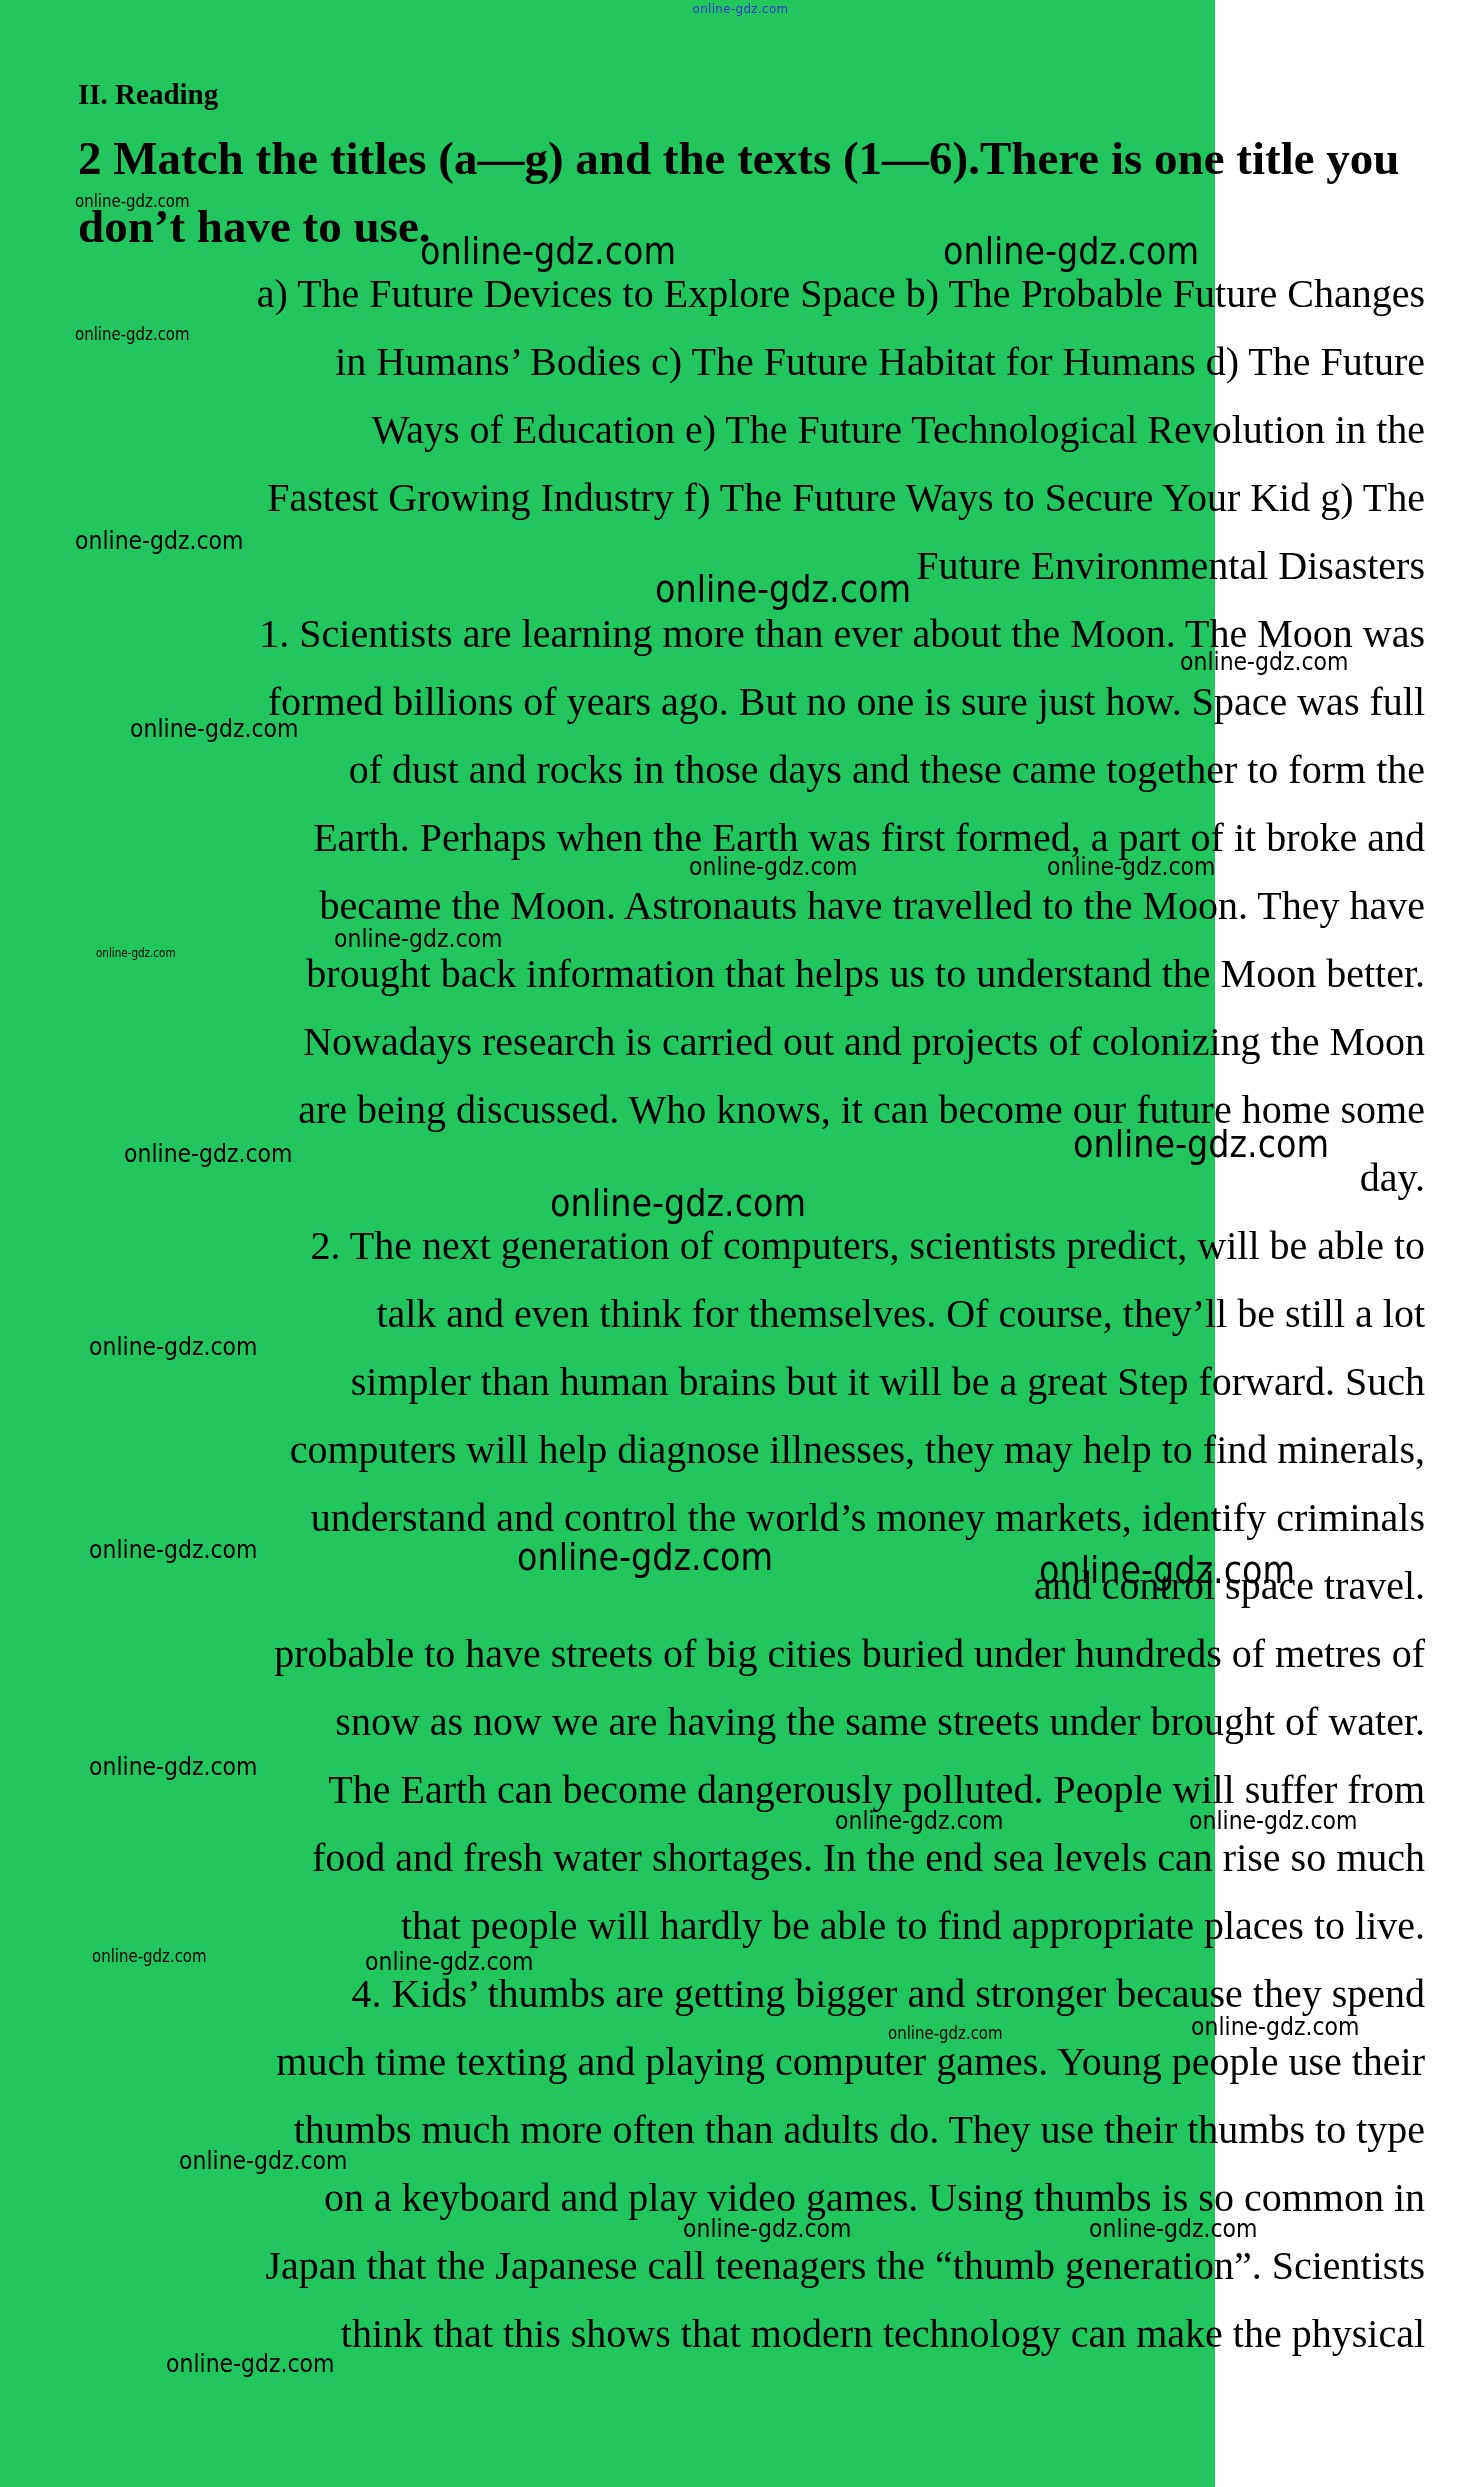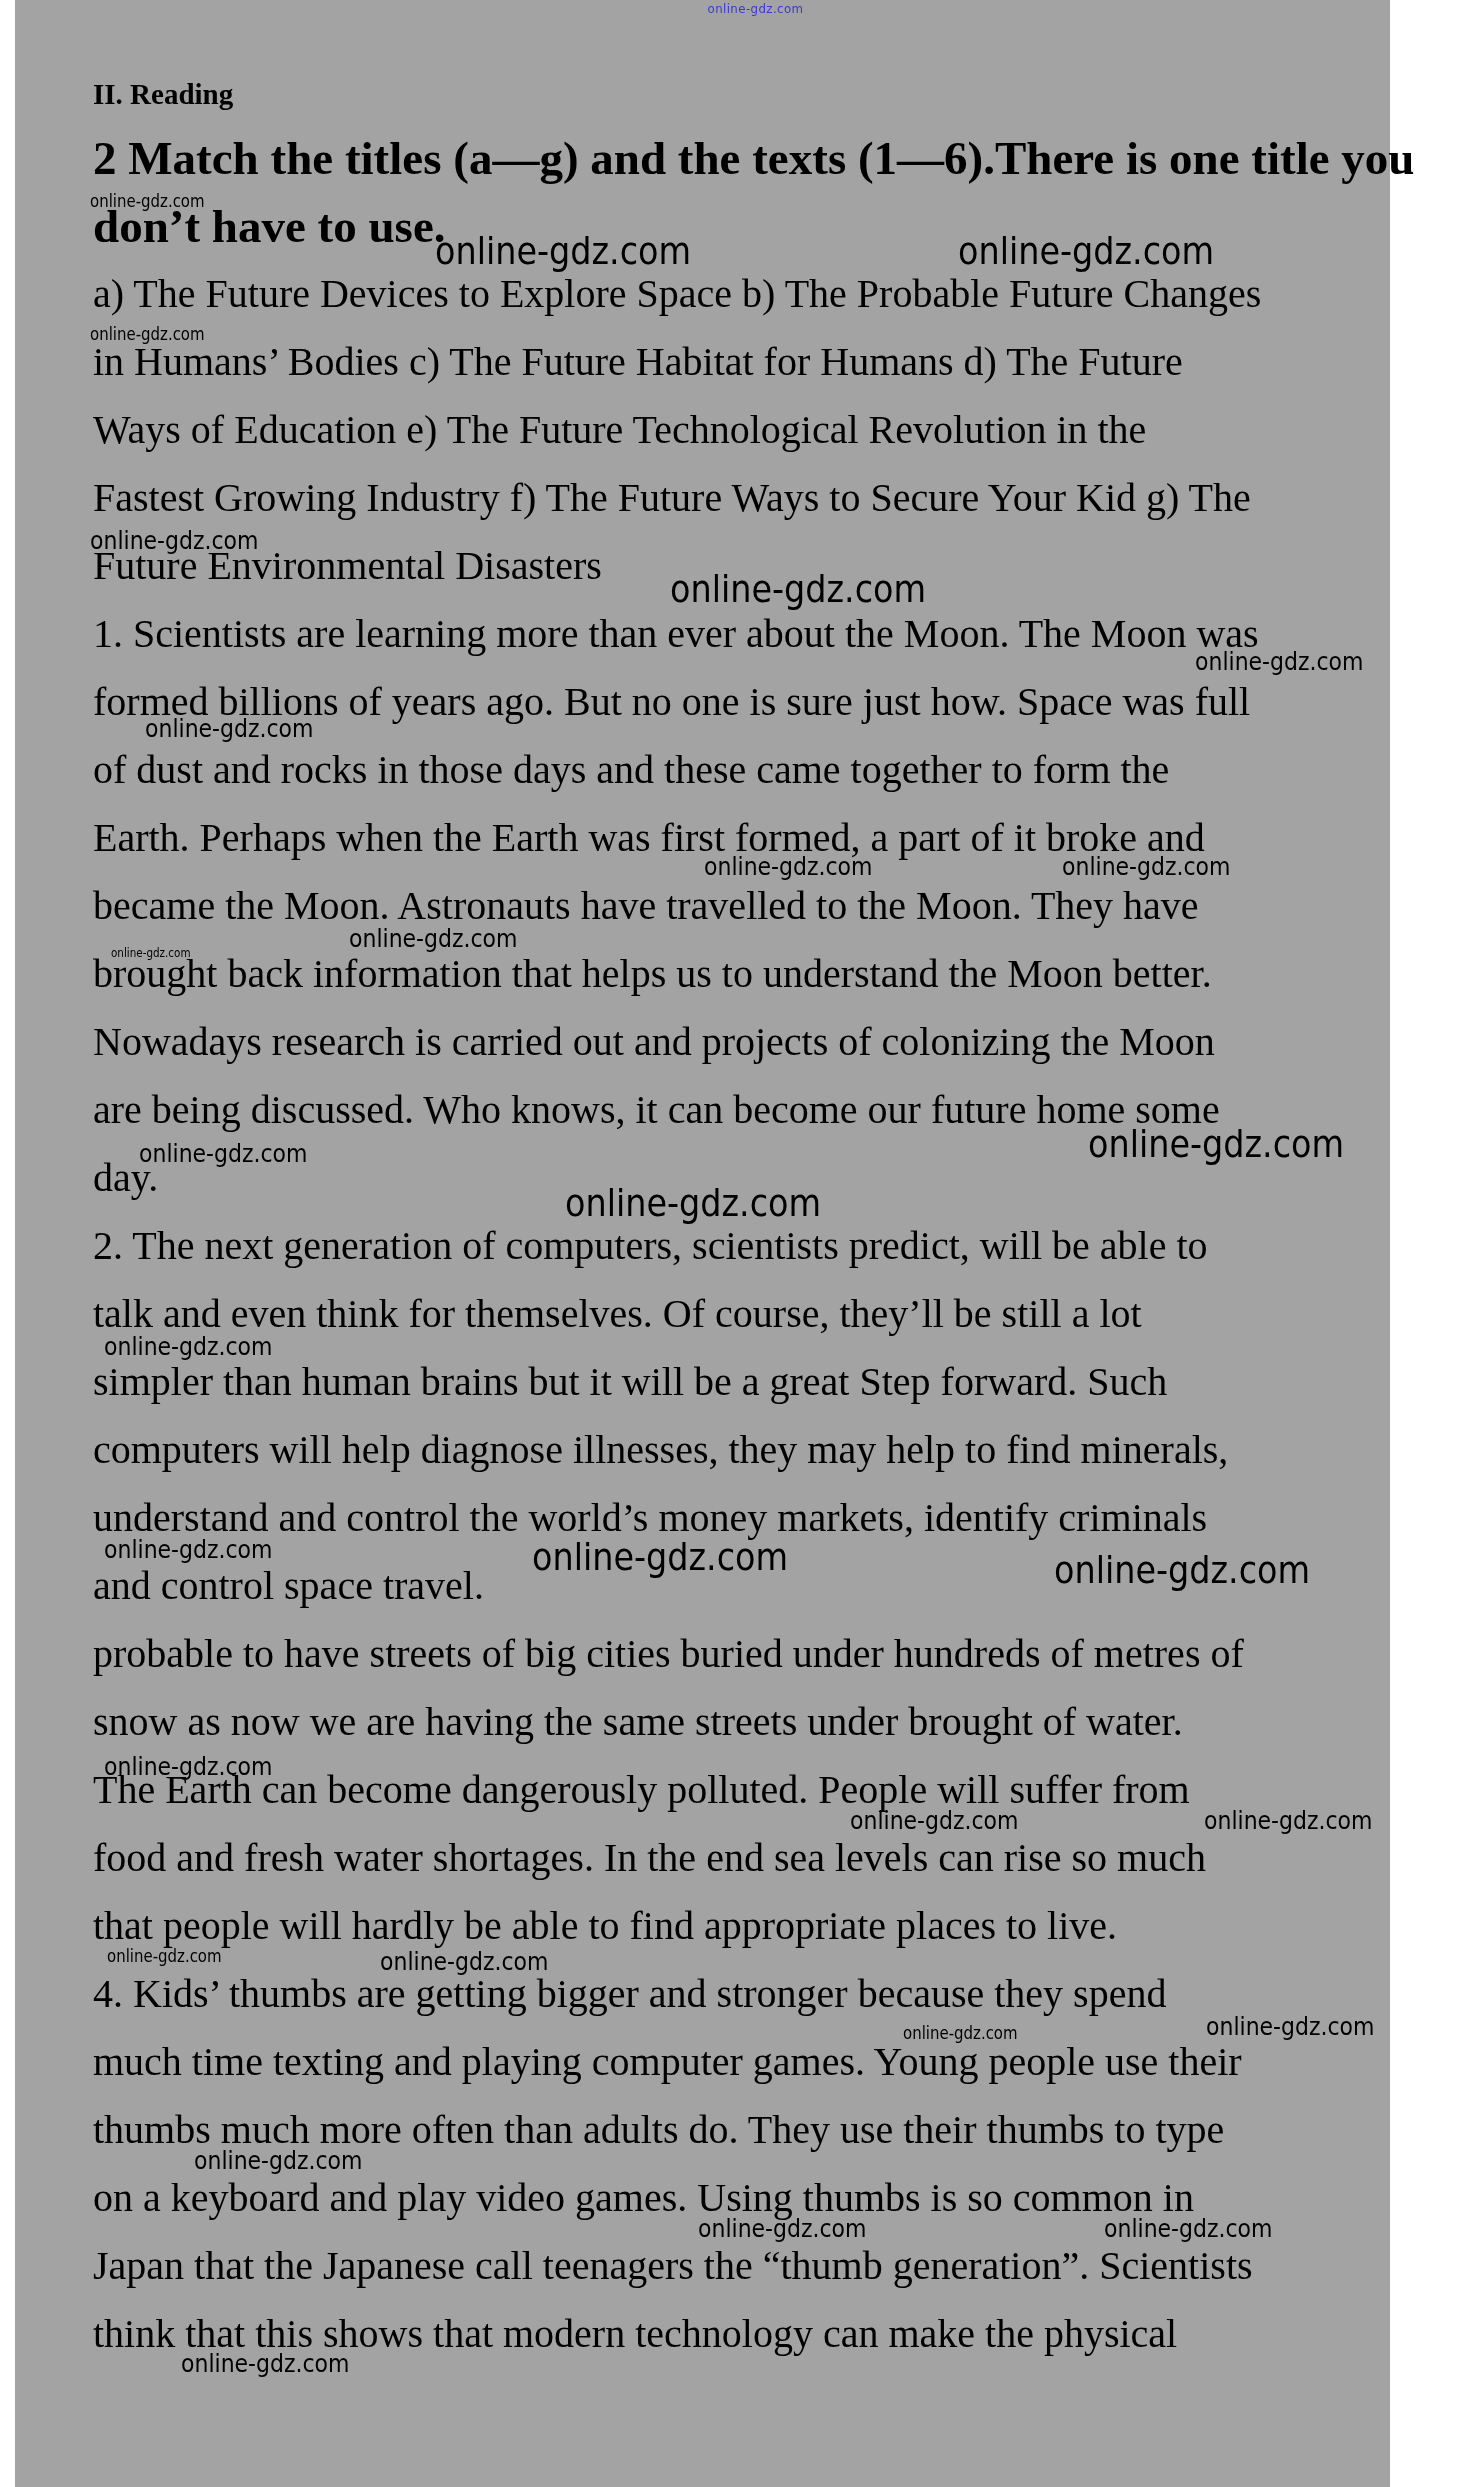--- a/index.html
+++ b/index.html
@@ -1,29 +1,29 @@
 <!DOCTYPE html>
 <html style="font-size:12.5px"><head>
 <meta charset="utf-8">
 <style>
   html, body { margin: 0; padding: 0; background: #ffffff; }
   body { width: 1481px; height: 2487px; position: relative; overflow: hidden; }
-  .page { position: absolute; left: 0; top: 0; width: 1375px; height: 2487px; background: #a3a3a3; margin-left: 15px; }
+  .page { position: absolute; left: 0; top: 0; width: 1215px; height: 2487px; background: #22c55e; }
   .top-mark {
     position: absolute; left: 0; width: 1481px; top: 1.6px; text-align: center;
     font-family: "DejaVu Sans", sans-serif; font-size: 11.8px; color: #3a3ad0;
     letter-spacing: 0.4px;
   }
   .content {
     position: absolute; left: 78px; top: 64px; width: 1347px;
     font-family: "Liberation Serif", "DejaVu Serif", serif; color: #000;
   }
   .h-section { font-weight: bold; font-size: 29px; line-height: 60px; margin: 0; }
   .h-task { font-weight: bold; font-size: 47px; line-height: 68px; margin: 0; }
-  .para { font-size: 40px; line-height: 68px; margin: 0; }
+  .para { font-size: 40px; line-height: 68px; margin: 0; text-align: right; }
   .line { display: block; white-space: nowrap; }
   .wm {
     position: absolute; font-family: "DejaVu Sans", sans-serif; color: #000;
     white-space: nowrap; transform: scaleX(0.88); transform-origin: left top;
   }
   .wm.s { font-size: 17px; }
   .wm.m { font-size: 25px; }
   .wm.l { font-size: 38px; }
   .wm.xs { font-size: 11.8px; }
 </style>

